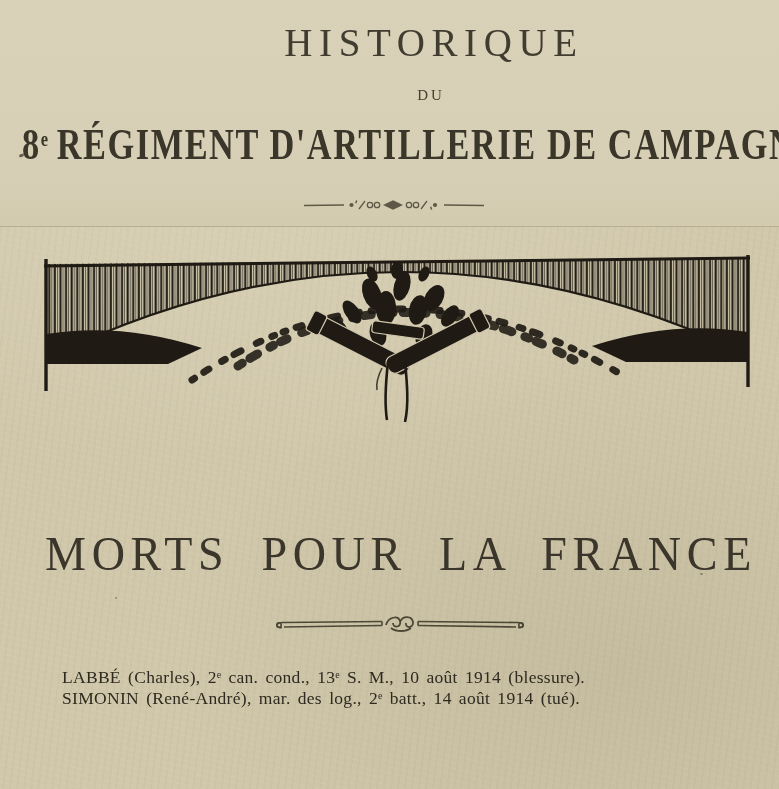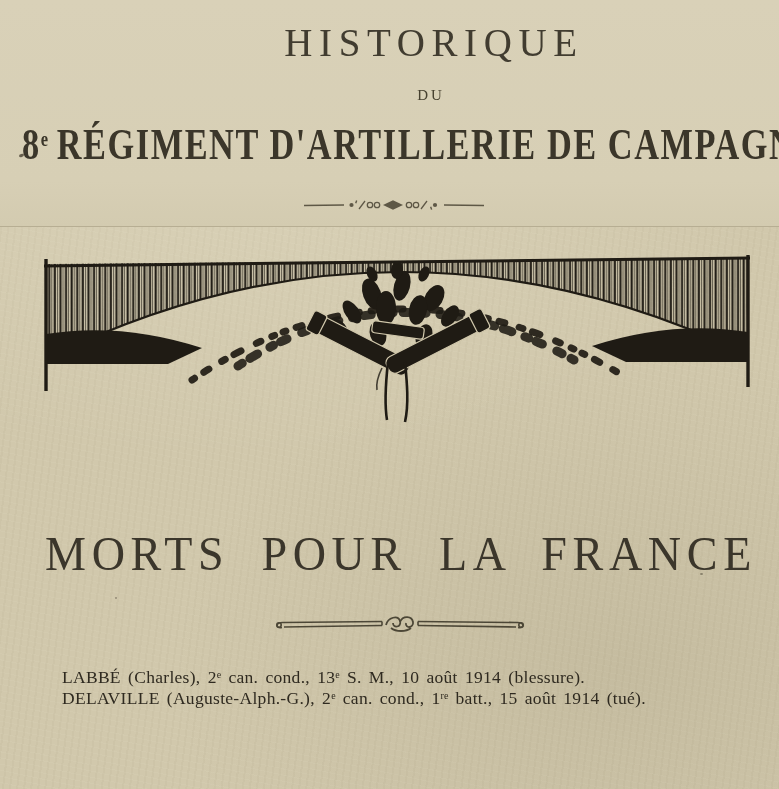--- a/index.html
+++ b/index.html
@@ -177,15 +177,15 @@
     </g>
     <g stroke="#3f3a2b" fill="none" stroke-width="1.8">
       <path d="M116 13 C118 5 128 3 130 9 C132 15 123 17 123 11"></path>
       <path d="M130 10 C133 3 142 4 143 10 C144 16 135 17 136 11"></path>
       <path d="M121 16 C126 20 136 20 141 16"></path>
     </g>
   </svg>
 
   <div id="roll">
       <div class="roll-line">LABBÉ (Charles), 2<sup>e</sup> can. cond., 13<sup>e</sup> S. M., 10 août 1914 (blessure).</div>
-      <div class="roll-line">DELAVILLE (Auguste-Alph.-G.), 2<sup>e</sup> can. cond., 1<sup>re</sup> batt., 15 août 1914 (tué).</div>
+      <div class="roll-line">SIMONIN (René-André), mar. des log., 2<sup>e</sup> batt., 14 août 1914 (tué).</div>
     </div>
 </div>
 
 </body></html>

